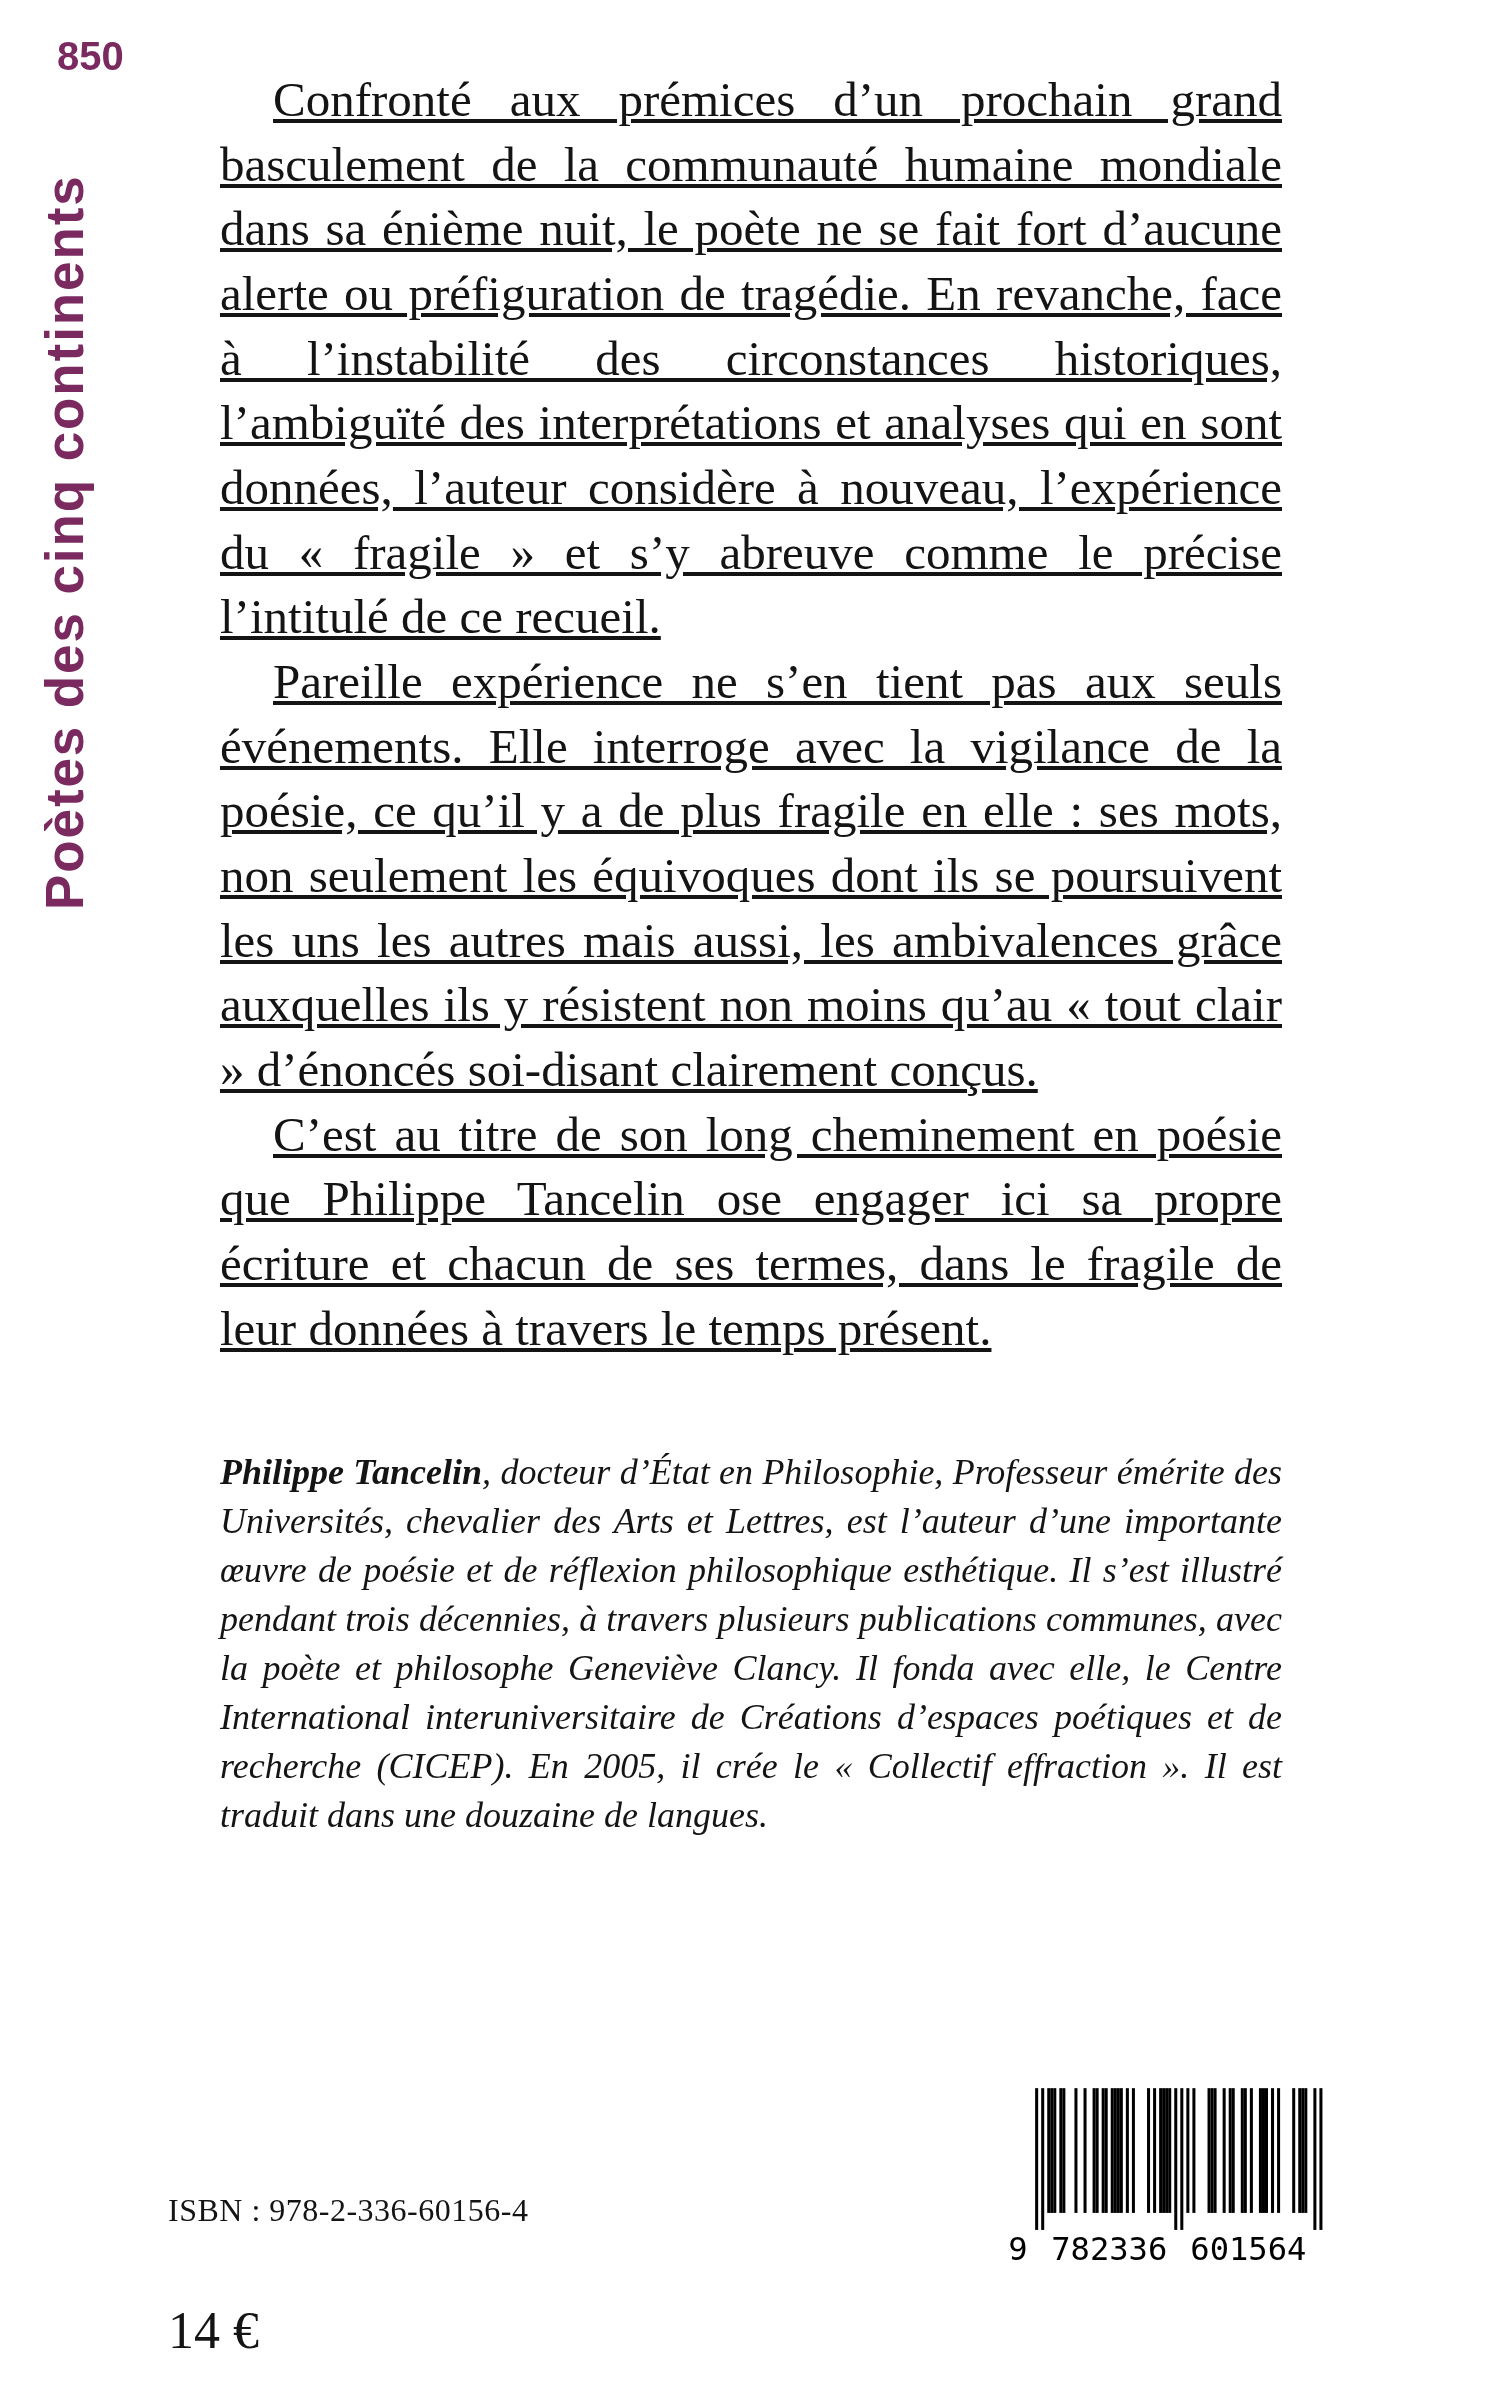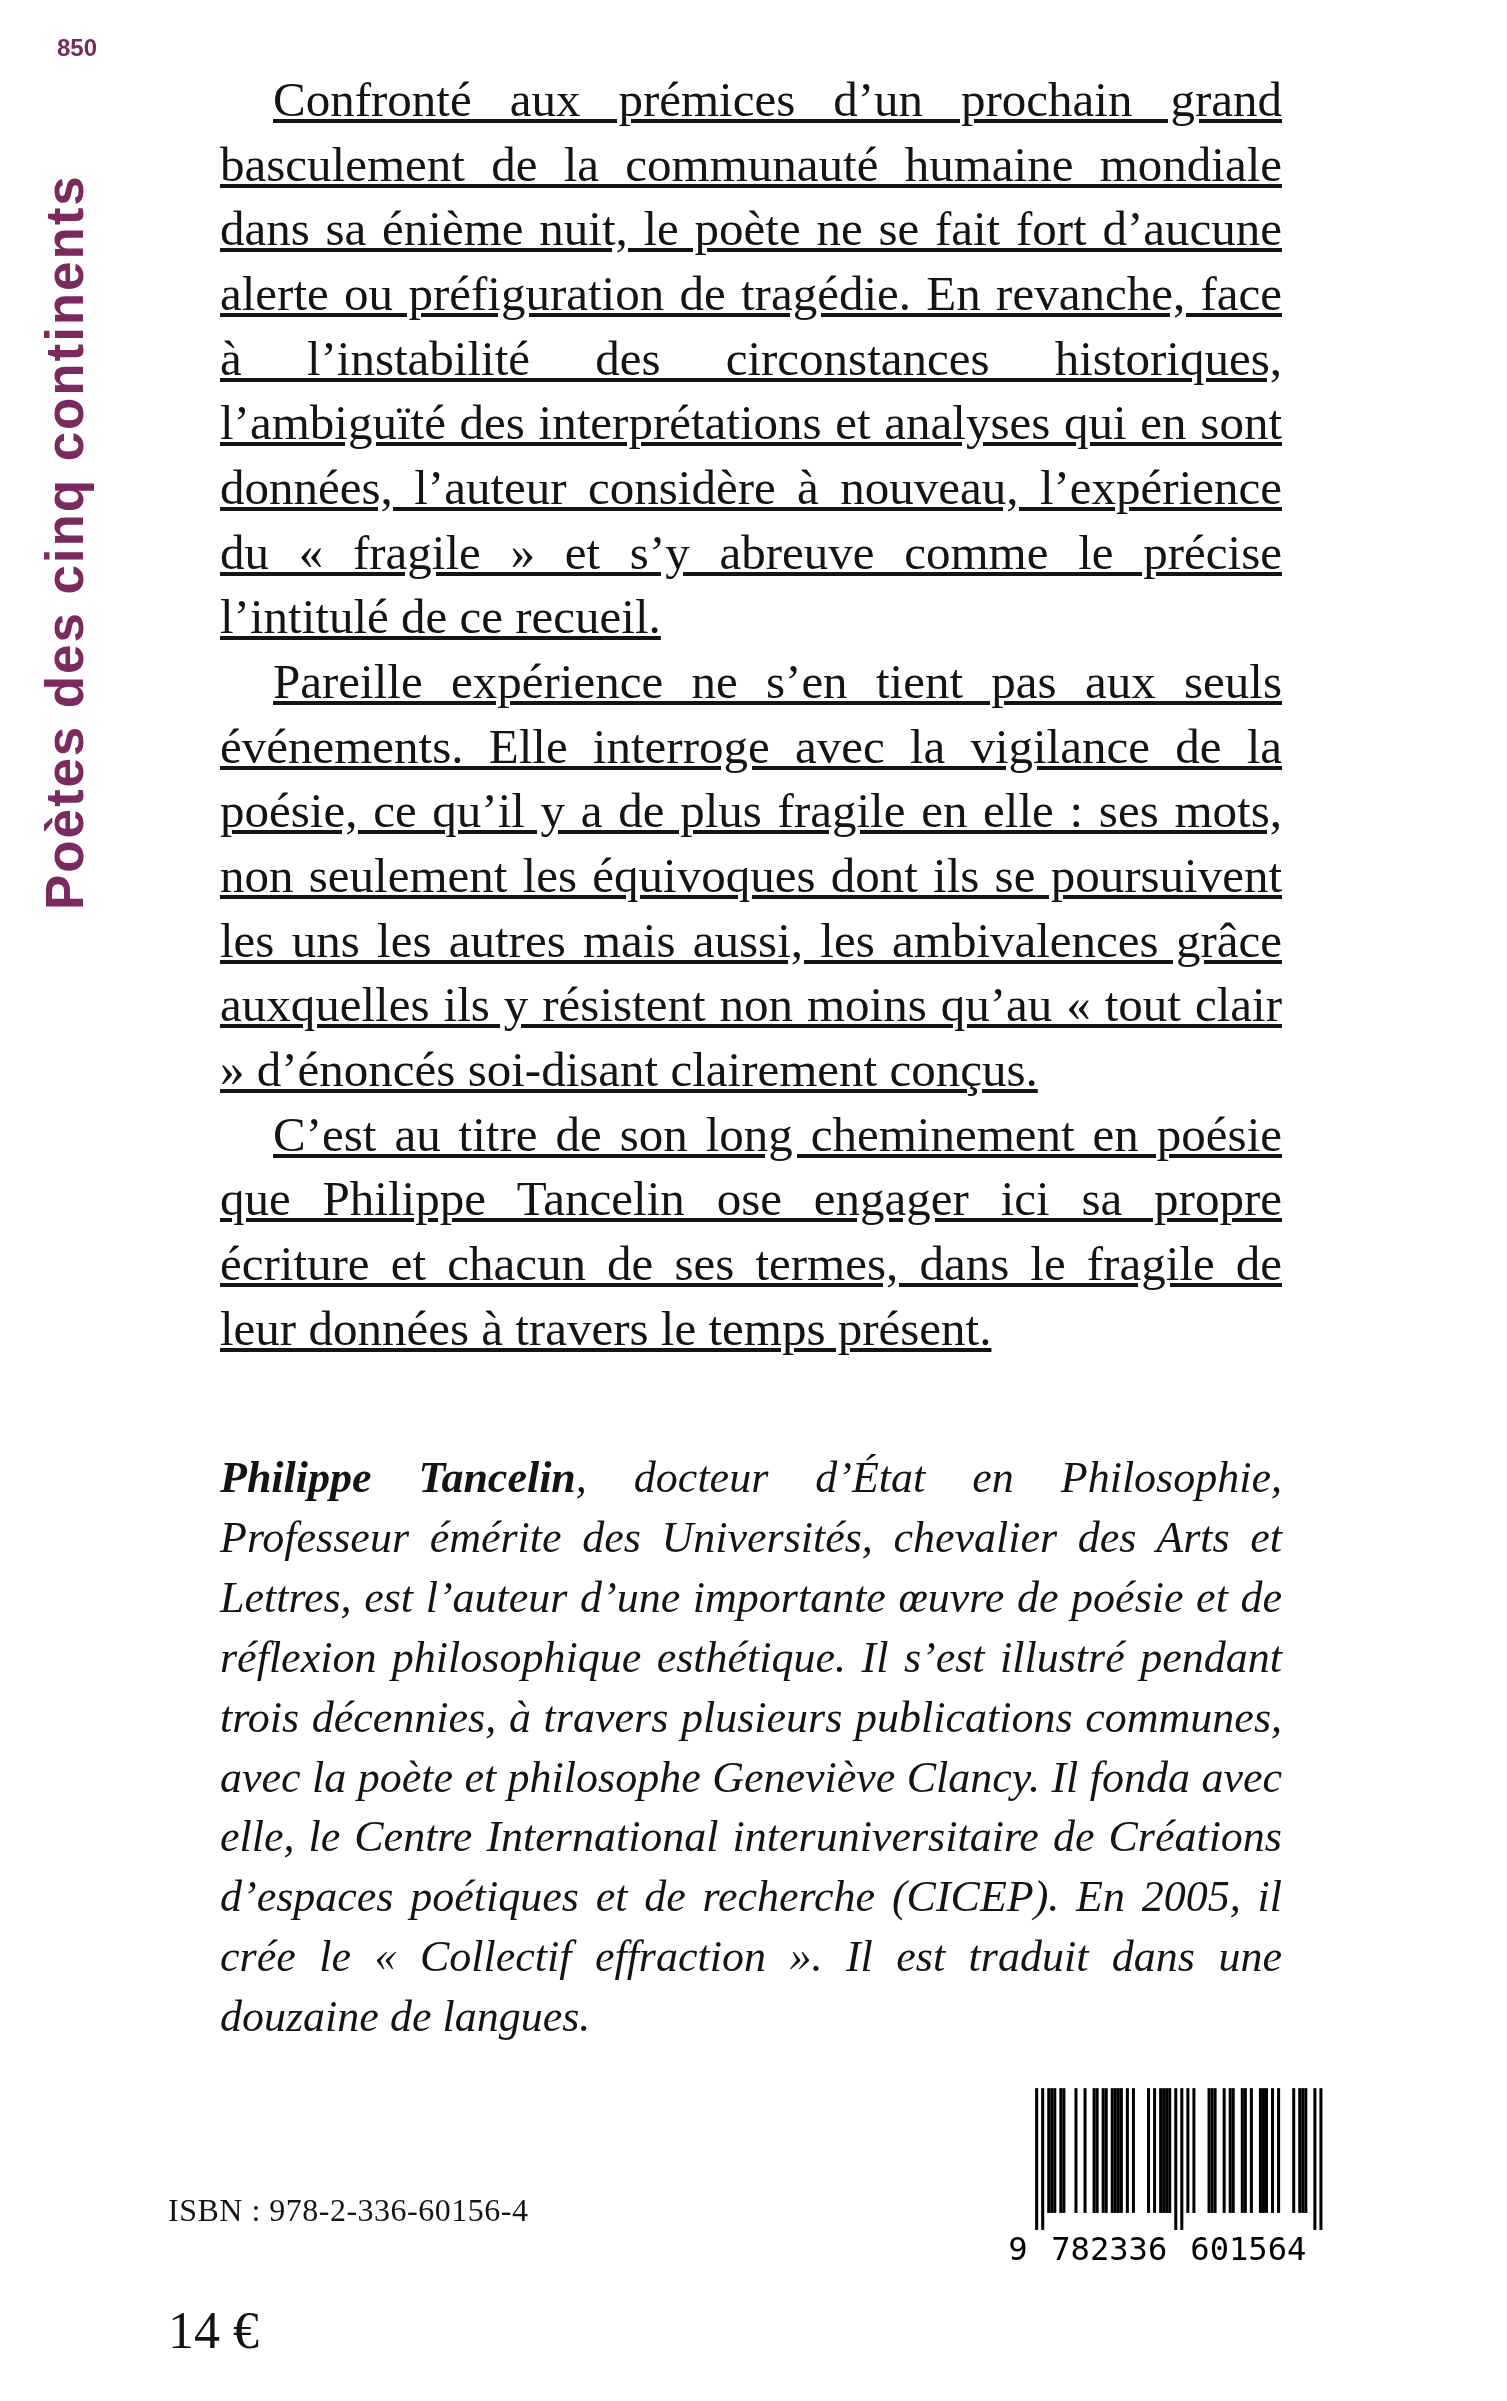--- a/index.html
+++ b/index.html
@@ -15,21 +15,21 @@
   .cover {
     position: relative;
     width: 1508px; height: 2402px;
     background: #ffffff;
   }
   .collection-number {
     position: absolute;
     left: 57px; top: 34px;
     font-family: "Liberation Sans", sans-serif;
     font-weight: 700;
-    font-size: 24px;
+    font-size: 40px;
     color: var(--accent);
   }
   .series-vertical {
     position: absolute;
     left: 34px; top: 132px;
     height: 778px;
     writing-mode: vertical-rl;
     transform: rotate(180deg);
     font-family: "Liberation Sans", sans-serif;
     font-weight: 700;
@@ -54,21 +54,21 @@
     margin: 0;
     font-size: 49px;
     line-height: 1.32;
     text-align: justify;
     text-indent: 53px;
     hyphens: none;
     text-decoration: underline;
   }
   .author-bio {
     margin: 87px 0 8px 0;
-    font-size: 44px;
+    font-size: 36px;
     line-height: 1.36;
     text-align: justify;
     font-style: italic;
     hyphens: none;
   }
   .author-bio .author-name {
     font-weight: 700;
     font-style: italic;
   }
   .isbn-label {

